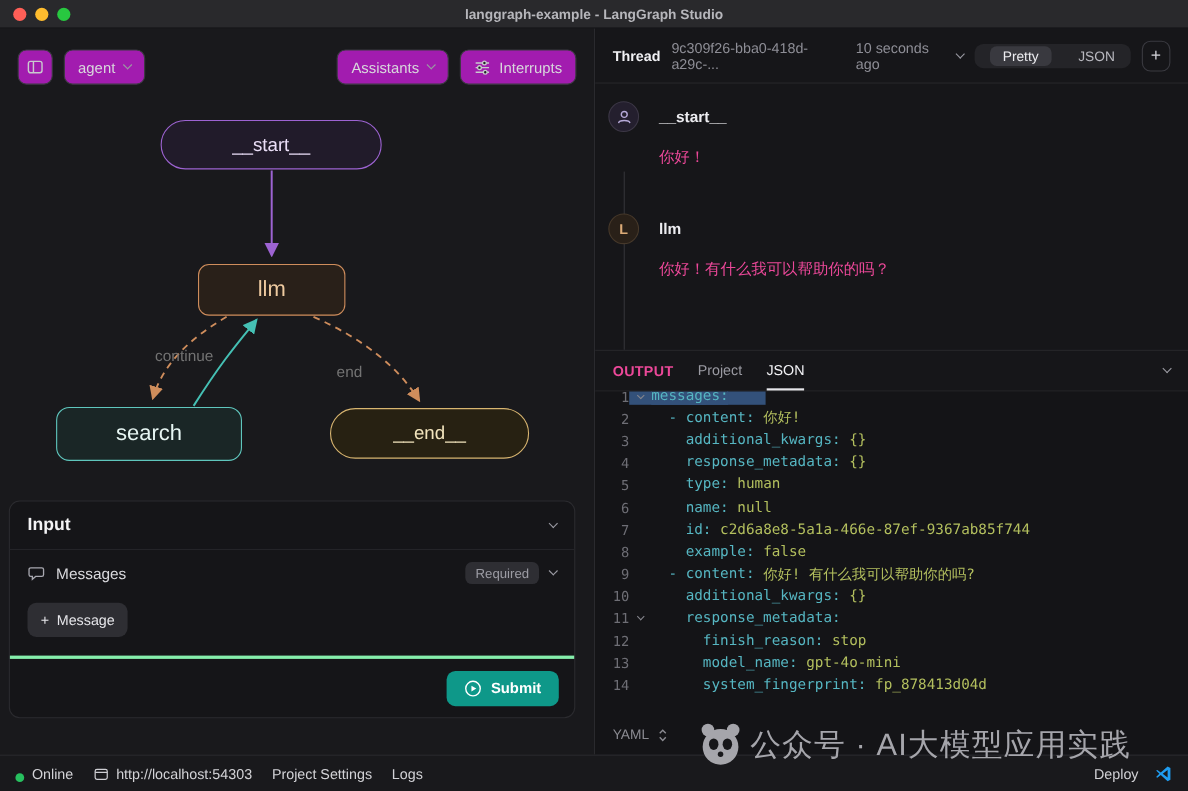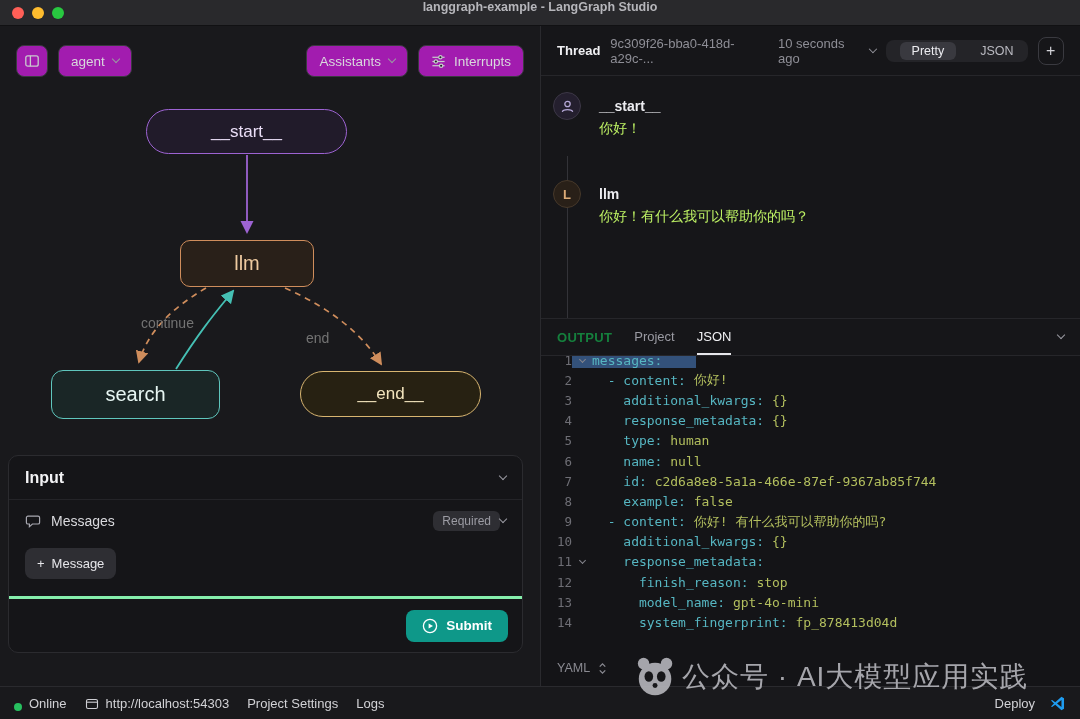--- a/index.html
+++ b/index.html
@@ -1,21 +1,21 @@
 <!DOCTYPE html>
 <html><head>
 <meta charset="utf-8">
 <style>
   * { box-sizing: border-box; margin: 0; padding: 0; }
   html,body { background:#000; }
   body { font-family:"Liberation Sans", sans-serif; }
   .window { position:relative; width:1080px; height:719px; background:#18181b; overflow:hidden; color:#d4d4d8; }
 
   
-  .titlebar { position:absolute; top:0; left:0; right:0; height:26px; background:#29292c; border-bottom:1px solid #111113; display:flex; align-items:flex-start; justify-content:center; }
+  .titlebar { position:absolute; top:0; left:0; right:0; height:26px; background:#29292c; border-bottom:1px solid #111113; display:flex; align-items:center; justify-content:center; }
   .lights { position:absolute; left:12px; top:7px; display:flex; gap:8px; }
   .light { width:12px; height:12px; border-radius:50%; }
   .light.red{ background:#ff5f57; } .light.yellow{ background:#febc2e; } .light.green{ background:#28c840; }
   .win-title { font-size:12.5px; color:#b6b6bb; font-weight:600; }
 
   
   .main { position:absolute; top:26px; bottom:33px; left:0; right:0; display:flex; }
   .left { width:541px; position:relative; background:#19191c; border-right:1px solid #2a2a2e; flex:none; }
   .right { flex:1; position:relative; background:#161619; display:flex; flex-direction:column; overflow:hidden; }
 
@@ -36,21 +36,21 @@
   .gnode.end { left:300px; top:345px; width:181px; height:46px; border-radius:24px; border-color:#d8b570; background:#272112; color:#f2e4bd; font-size:17px; }
   .edge-label { position:absolute; z-index:3; font-size:14px; color:#737373;margin-top:12px; }
   .edge-label.continue { left:141px; top:277px; }
   .edge-label.end { left:306px; top:292px; }
 
   
   .input-card { position:absolute; left:8px; top:429px; width:515px; height:198px; background:#151518; border:1px solid #2b2b2f; border-radius:10px; z-index:4; display:flex; flex-direction:column; }
   .card-head { height:44px; flex:none; display:flex; align-items:center; justify-content:space-between; padding:0 16px; border-bottom:1px solid #242428; }
   .card-head .title { font-size:16px; font-weight:700; color:#f3f3f5; }
   .msg-row { height:42px; flex:none; display:flex; align-items:center; gap:10px; padding:0 16px; font-size:14px; color:#d9d9dd; }
-  .msg-right { margin-left:auto; display:flex; align-items:center; }
+  .msg-right { margin-left:auto; display:flex; align-items:center; gap:10px; }
   .badge { background:#2e2e33; color:#9c9ca4; font-size:12px; padding:3px 9px; border-radius:6px; }
   .add-row { padding:6px 16px 12px; flex:none; }
   .add-btn { display:inline-flex; align-items:center; gap:7px; background:#2e2e33; border:none; border-radius:8px; color:#e6e6ea; font-size:13px; padding:8px 12px; cursor:pointer; font-family:inherit; }
   .card-foot { margin-top:auto; border-top:3px solid #86efac; height:56px; flex:none; display:flex; align-items:center; justify-content:flex-end; padding:4px 14px; }
   .submit-btn { display:inline-flex; align-items:center; gap:8px; background:#0e9889; border:none; border-radius:8px; color:#fff; font-size:13.5px; font-weight:600; padding:8px 16px; cursor:pointer; font-family:inherit; }
 
   
   .thr-header { height:50px; flex:none; display:flex; align-items:center; gap:10px; padding:0 16px; border-bottom:1px solid #26262a; }
   .thr-label { font-size:13px; font-weight:700; color:#f1f1f4; }
   .thr-id { font-size:13px; color:#8e8e96; }
@@ -62,26 +62,26 @@
 
   
   .convo { height:242px; flex:none; position:relative; overflow:hidden; }
   .timeline { position:absolute; left:26px; top:80px; width:1px; height:180px; background:#333338; }
   .entry { display:flex; gap:18px; padding:0 16px 0 12px; position:relative; }
   .entry.first { margin-top:16px; }
   .entry.second { margin-top:42px; }
   .avatar { width:28px; height:28px; border-radius:50%; flex:none; display:flex; align-items:center; justify-content:center; border:1px solid #3c3746; background:#241f2e; position:relative; z-index:2; }
   .avatar.llm-av { background:#292018; border-color:#46382a; color:#dcab77; font-size:13px; font-weight:600; }
   .entry-name { font-size:14px; font-weight:700; color:#ececf0; line-height:28px; }
-  .entry-msg { font-size:14px; color:#bef264; }
+  .entry-msg { margin-top:14px; font-size:14px; color:#ec4899; }
 
   
   .output-bar { height:38px; flex:none; display:flex; align-items:stretch; gap:22px; padding:0 16px; border-top:1px solid #26262a; border-bottom:1px solid #26262a; }
   .output-bar .obar-item { display:flex; align-items:center; font-size:13px; }
-  .obar-title { font-weight:700; color:#15803d; letter-spacing:.3px; }
+  .obar-title { font-weight:700; color:#ec4899; letter-spacing:.3px; }
   .otab { color:#9a9aa2; cursor:pointer; border-bottom:2px solid transparent; }
   .otab.active { color:#f1f1f4; border-bottom-color:#e6e6ea; }
   .obar-chev { margin-left:auto; display:flex; align-items:center; color:#9a9aa2; cursor:pointer; }
 
   
   .code-view { flex:1; background:#141417; overflow:hidden; font-family:"DejaVu Sans Mono", monospace; font-size:13px; padding-top:0; }
   .code-line { display:flex; align-items:center; height:20.2px; }
   .code-line.clip { margin-top:-6px; }
   .gut { width:31px; flex:none; text-align:right; color:#6e6e75; font-size:12.5px; }
   .foldcol { width:20px; flex:none; display:flex; align-items:center; justify-content:center; color:#85858c; }

